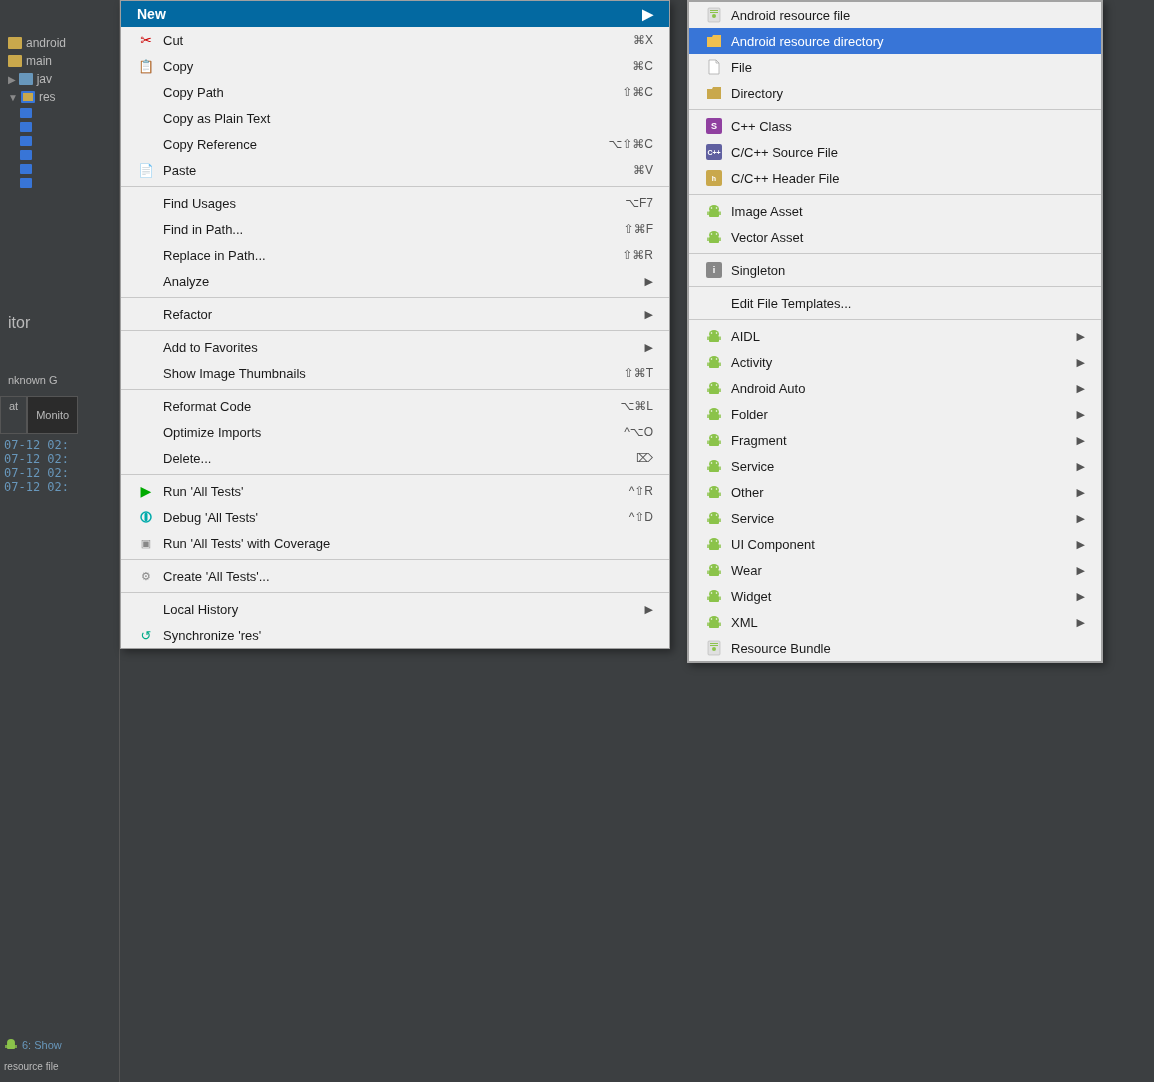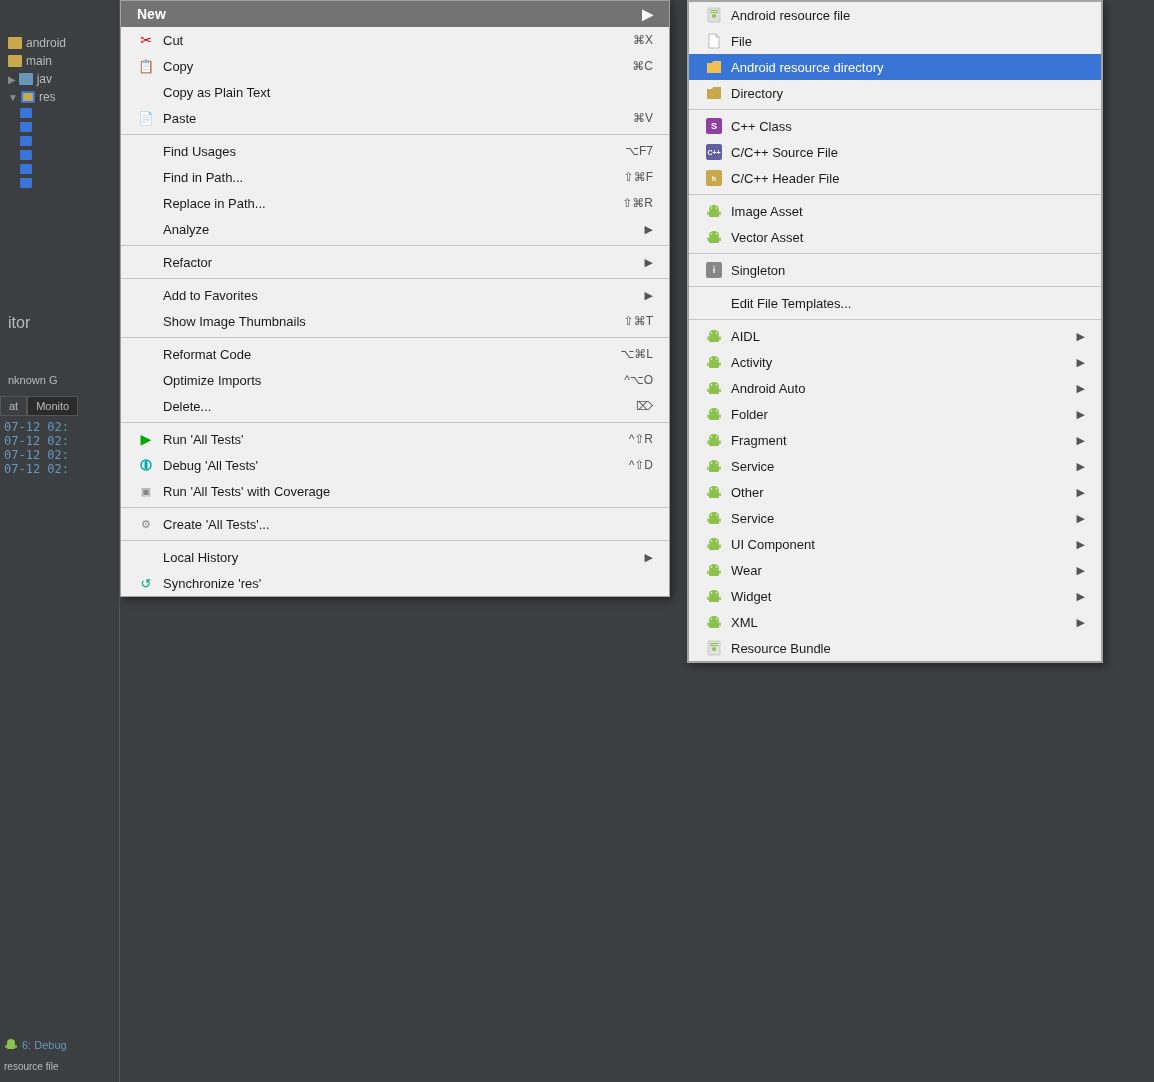--- a/index.html
+++ b/index.html
@@ -53,21 +53,21 @@
       top: 0;
       left: 120px;
       width: 550px;
       background: #f0f0f0;
       border: 1px solid #a0a0a0;
       box-shadow: 3px 3px 8px rgba(0,0,0,0.4);
       z-index: 100;
     }
 
     .menu-header {
-      background: #737373;
+      background: #0369a1;
       color: white;
       padding: 5px 16px;
       font-size: 14px;
       font-weight: bold;
       display: flex;
       align-items: center;
       justify-content: space-between;
     }
 
     .menu-item {
@@ -186,38 +186,38 @@
   </div>
   <div class="sidebar-item" style="padding-left:20px;">
     <span style="display:inline-block;width:12px;height:10px;background:#3875d7;margin-right:4px;border-radius:1px;flex-shrink:0;"></span>
   </div>
 
   <div style="margin-top: 120px; padding: 4px 8px; color: #bababa; font-size: 16px;">itor</div>
   <div style="padding: 2px 8px; color: #bababa; font-size: 11px; margin-top: 36px;">nknown G</div>
 
   <div style="display:flex; margin-top: 8px;">
     <div style="padding: 3px 8px; background: #3c3f41; color: #bababa; font-size: 11px; border: 1px solid #555; cursor:pointer;">at</div>
-    <div style="padding: 3px 8px; background: #2b2b2b; color: #bababa; font-size: 11px; border: 1px solid #555; cursor:pointer;">Monito</div>
+    <div style="padding: 12px 8px; background: #2b2b2b; color: #bababa; font-size: 11px; border: 1px solid #555; cursor:pointer;">Monito</div>
   </div>
 
   <div style="padding: 4px 4px; font-size: 12px; font-family: monospace; color: #6897bb;">
     <div>07-12 02:</div>
     <div>07-12 02:</div>
     <div>07-12 02:</div>
     <div>07-12 02:</div>
   </div>
 
   <div style="position:absolute; bottom: 30px; left:4px; display:flex; align-items:center; gap:4px; color:#6897bb; font-size:11px;">
     <svg width="14" height="14" viewBox="0 0 14 14">
       <circle cx="7" cy="5" r="4" fill="#8bc34a"></circle>
       <rect x="3" y="6" width="8" height="5" rx="1" fill="#8bc34a"></rect>
       <line x1="2" y1="7" x2="2" y2="10" stroke="#8bc34a" stroke-width="1.5"></line>
       <line x1="12" y1="7" x2="12" y2="10" stroke="#8bc34a" stroke-width="1.5"></line>
     </svg>
-    <span>6: Debug</span>
+    <span>6: Show</span>
   </div>
   <div style="position:absolute; bottom: 10px; left:4px; color:#bababa; font-size:10px;">resource file</div>
 </div>
 
 <div style="position:absolute; top:520px; left:140px; color:rgba(100,150,255,0.3); font-size:10px; z-index:50; pointer-events:none;">http://blog.csdn.net/likebabyhoney</div>
 
 <div class="context-menu-main">
 
   <div class="menu-header">
     <span>New</span>
@@ -229,26 +229,36 @@
     <span>Cut</span>
     <span class="shortcut">⌘X</span>
   </div>
 
   <div class="menu-item">
     <span class="icon" style="font-size:13px;">📋</span>
     <span>Copy</span>
     <span class="shortcut">⌘C</span>
   </div>
 
+  <div class="menu-item">
+    <span class="icon"></span>
+    <span>Copy Path</span>
+    <span class="shortcut">⇧⌘C</span>
+  </div>
 
   <div class="menu-item">
     <span class="icon"></span>
     <span>Copy as Plain Text</span>
   </div>
 
+  <div class="menu-item">
+    <span class="icon"></span>
+    <span>Copy Reference</span>
+    <span class="shortcut">⌥⇧⌘C</span>
+  </div>
 
   <div class="menu-item">
     <span class="icon" style="font-size:13px;">📄</span>
     <span>Paste</span>
     <span class="shortcut">⌘V</span>
   </div>
   <div class="menu-separator"></div>
 
   <div class="menu-item">
     <span class="icon"></span>
@@ -362,38 +372,38 @@
       <svg width="16" height="16" viewBox="0 0 16 16">
         <rect x="2" y="1" width="12" height="14" rx="1" fill="#e0e0e0" stroke="#aaa" stroke-width="0.5"></rect>
         <rect x="4" y="3" width="8" height="1" fill="#8bc34a"></rect>
         <rect x="4" y="5" width="8" height="1" fill="#8bc34a"></rect>
         <circle cx="8" cy="9" r="2" fill="#8bc34a"></circle>
       </svg>
     </span>
     <span>Android resource file</span>
   </div>
 
+  <div class="menu-item highlighted">
+    <span class="icon">
+      <svg width="16" height="14" viewBox="0 0 16 14">
+        <path d="M1,3 L6,3 L7,1 L15,1 L15,13 L1,13 Z" fill="#f0c050"></path>
+        <rect x="1" y="4" width="14" height="9" rx="1" fill="#f0c050"></rect>
+      </svg>
+    </span>
+    <span>Android resource directory</span>
+  </div>
+
   <div class="menu-item">
     <span class="icon">
       <svg width="14" height="16" viewBox="0 0 14 16">
         <path d="M2,1 L9,1 L12,4 L12,15 L2,15 Z" fill="white" stroke="#aaa" stroke-width="0.8"></path>
         <path d="M9,1 L9,4 L12,4" fill="none" stroke="#aaa" stroke-width="0.8"></path>
       </svg>
     </span>
     <span>File</span>
-  </div>
-
-  <div class="menu-item highlighted">
-    <span class="icon">
-      <svg width="16" height="14" viewBox="0 0 16 14">
-        <path d="M1,3 L6,3 L7,1 L15,1 L15,13 L1,13 Z" fill="#f0c050"></path>
-        <rect x="1" y="4" width="14" height="9" rx="1" fill="#f0c050"></rect>
-      </svg>
-    </span>
-    <span>Android resource directory</span>
   </div>
 
   <div class="menu-item">
     <span class="icon">
       <svg width="16" height="14" viewBox="0 0 16 14">
         <path d="M1,3 L6,3 L7,1 L15,1 L15,13 L1,13 Z" fill="#c9a84c"></path>
         <rect x="1" y="4" width="14" height="9" rx="1" fill="#c9a84c"></rect>
       </svg>
     </span>
     <span>Directory</span>

